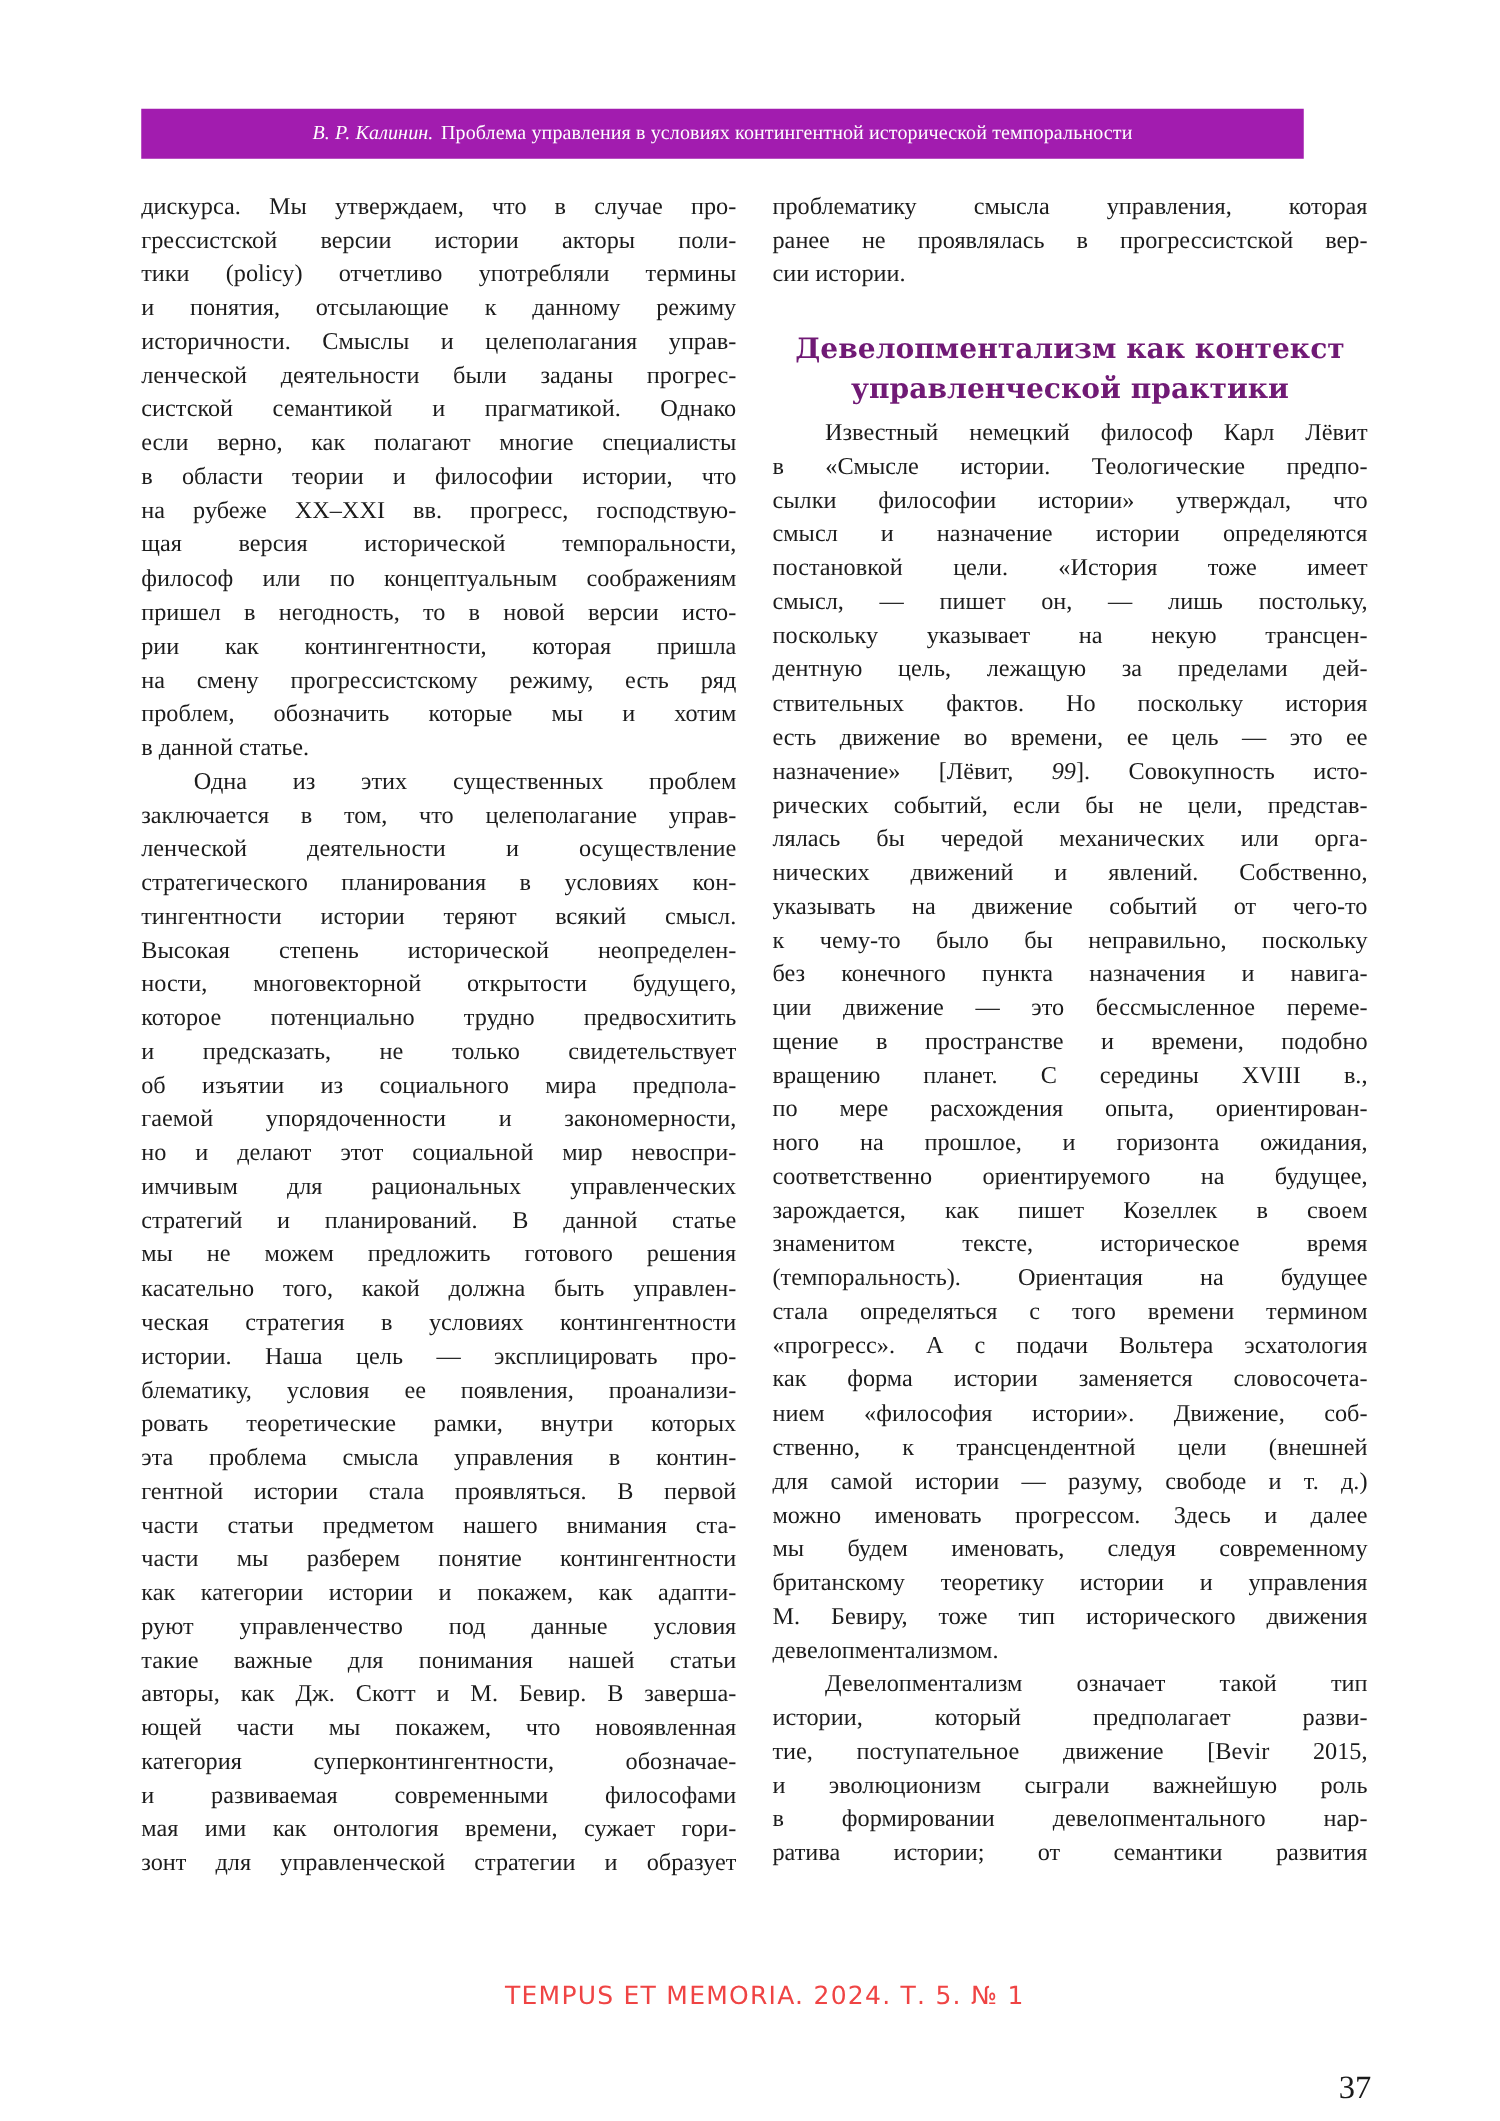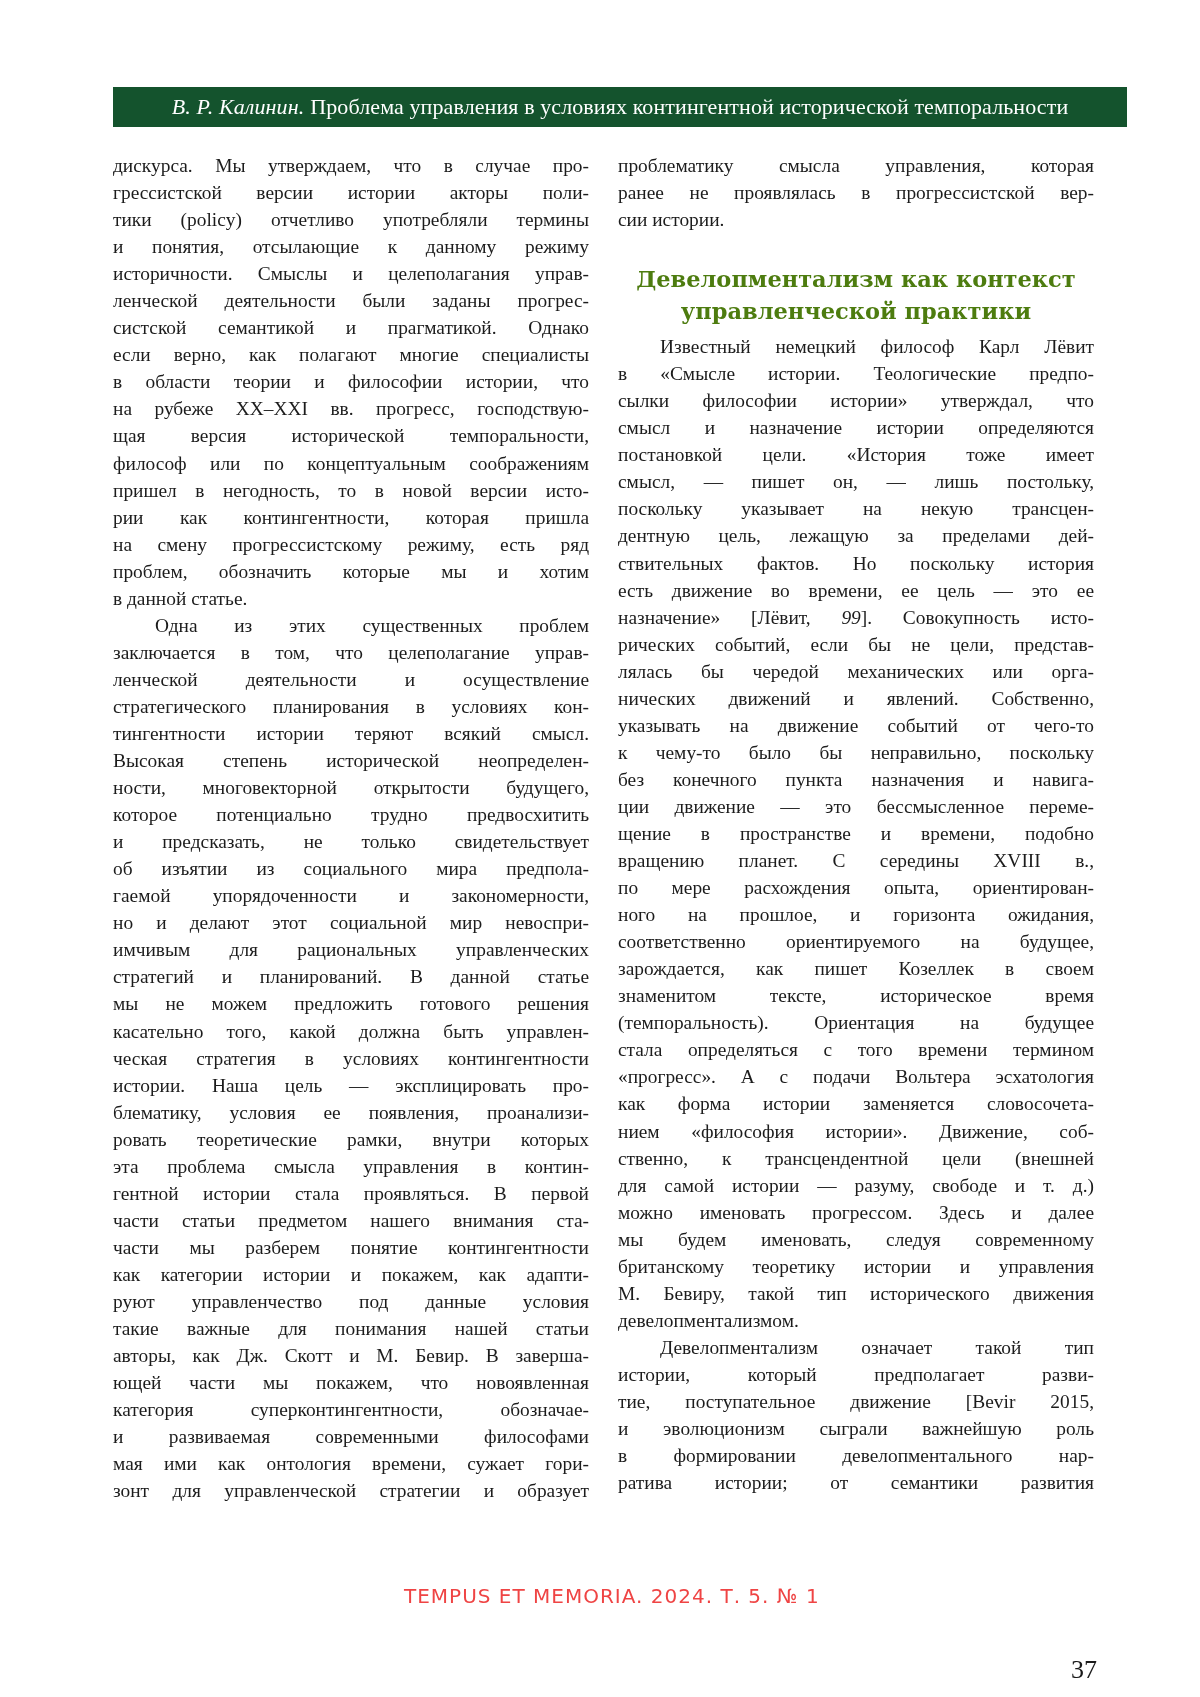--- a/index.html
+++ b/index.html
@@ -1,40 +1,40 @@
 <!DOCTYPE html>
 <html><head>
 <meta charset="utf-8">
 <style>
   html, body { margin: 0; padding: 0; background: #ffffff; }
   body { width: 1200px; height: 1697px; position: relative; overflow: hidden;
          font-family: "DejaVu Serif", "Liberation Serif", serif; color: #1c1c1c; }
   .running-header {
-    position: absolute; left: 113px; top: 87px; width: 1014px; height: 40px;
-    background: #14532d; color: #ffffff;
+    position: absolute; left: 113px; top: 87px; width: 930px; height: 40px;
+    background: #a21caf; color: #ffffff;
     display: flex; align-items: center; justify-content: center;
-    font-family: "Liberation Serif", "DejaVu Serif", serif; font-size: 22px; letter-spacing: 0.1px;
+    font-family: "Liberation Serif", "DejaVu Serif", serif; font-size: 16px; letter-spacing: 0.1px;
   }
   .running-header .author { font-style: italic; margin-right: 6px; }
   .column { position: absolute; top: 152px; width: 476px; }
   .col-left { left: 113px; }
   .col-right { left: 618px; }
   .line {
     display: block; height: 27.05px; line-height: 27.05px;
     font-size: 19.4px; white-space: nowrap;
     text-align: justify; text-align-last: justify;
     font-family: "Liberation Serif", "DejaVu Serif", serif;
   }
   .line.last { text-align-last: left; }
   .line.indent { padding-left: 42px; }
   .line em { font-style: italic; }
   .section-title {
     font-family: "DejaVu Serif", serif; font-weight: bold;
     font-size: 22.5px; line-height: 32px; text-align: center;
-    margin: 30px 0 6px 0; color: #4d7c0f;
+    margin: 30px 0 6px 0; color: #701a75;
   }
   .section-title span { display: block; }
   .footer-journal {
     position: absolute; left: 404px; top: 1584px;
     font-family: "DejaVu Sans", "Liberation Sans", sans-serif;
     font-size: 20px; color: #ef4444; letter-spacing: 1px;
   }
   .footer-page {
     position: absolute; right: 103px; top: 1655px;
     font-family: "Liberation Serif", "DejaVu Serif", serif;
@@ -147,21 +147,21 @@
     <span class="line">(темпоральность). Ориентация на будущее</span>
     <span class="line">стала определяться с того времени термином</span>
     <span class="line">«прогресс». А с подачи Вольтера эсхатология</span>
     <span class="line">как форма истории заменяется словосочета-</span>
     <span class="line">нием «философия истории». Движение, соб-</span>
     <span class="line">ственно, к трансцендентной цели (внешней</span>
     <span class="line">для самой истории — разуму, свободе и т. д.)</span>
     <span class="line">можно именовать прогрессом. Здесь и далее</span>
     <span class="line">мы будем именовать, следуя современному</span>
     <span class="line">британскому теоретику истории и управления</span>
-    <span class="line">М. Бевиру, такой тип исторического движения</span>
+    <span class="line">М. Бевиру, тоже тип исторического движения</span>
     <span class="line last">девелопментализмом.</span>
   </div>
 
   <div>
     <span class="line indent">Девелопментализм означает такой тип</span>
     <span class="line">истории, который предполагает разви-</span>
     <span class="line">тие, поступательное движение [Bevir 2015,</span>
     <span class="line">и эволюционизм сыграли важнейшую роль</span>
     <span class="line">в формировании девелопментального нар-</span>
     <span class="line">ратива истории; от семантики развития</span>

